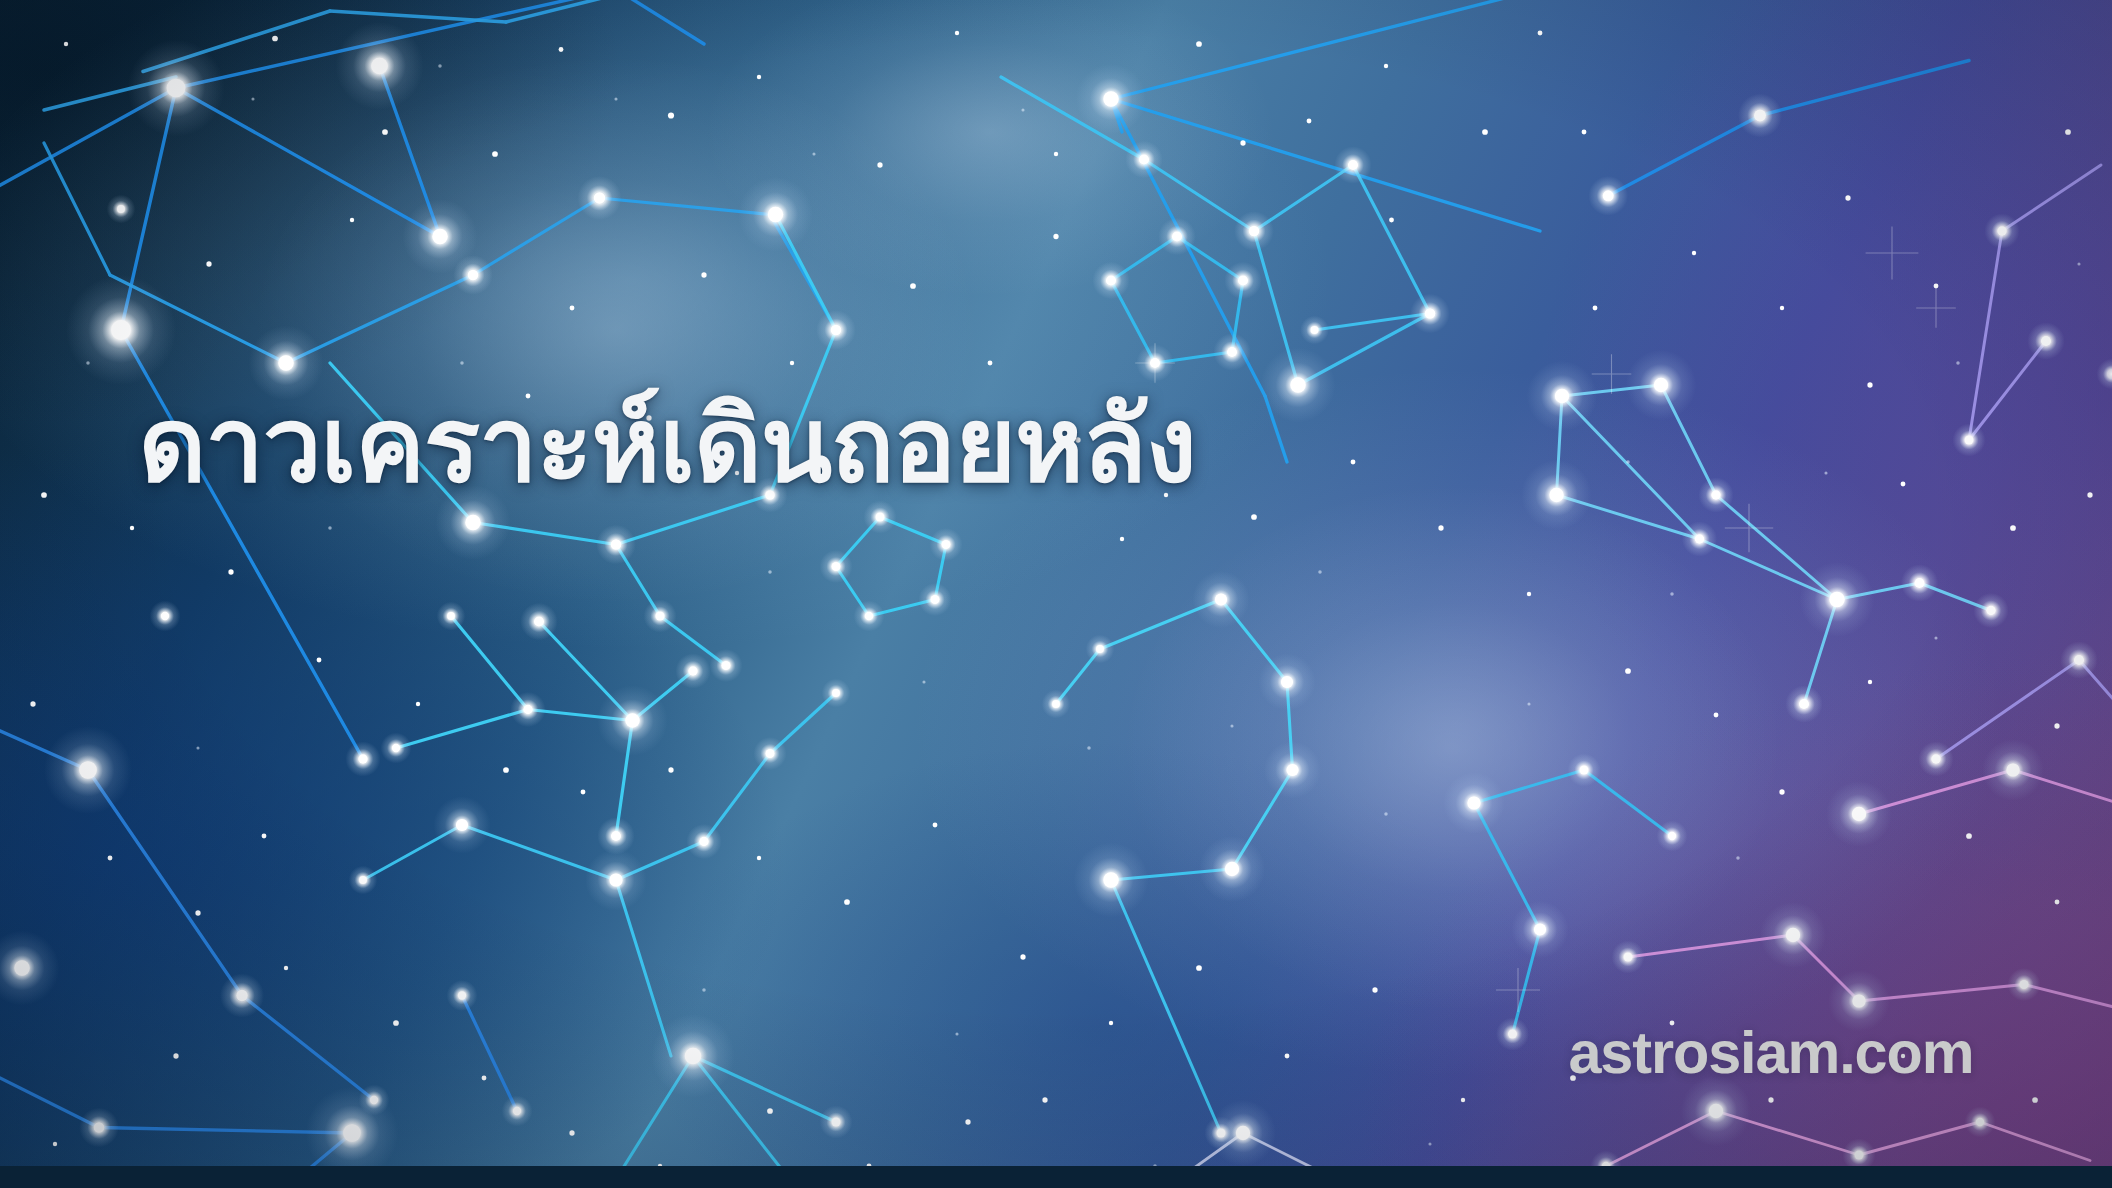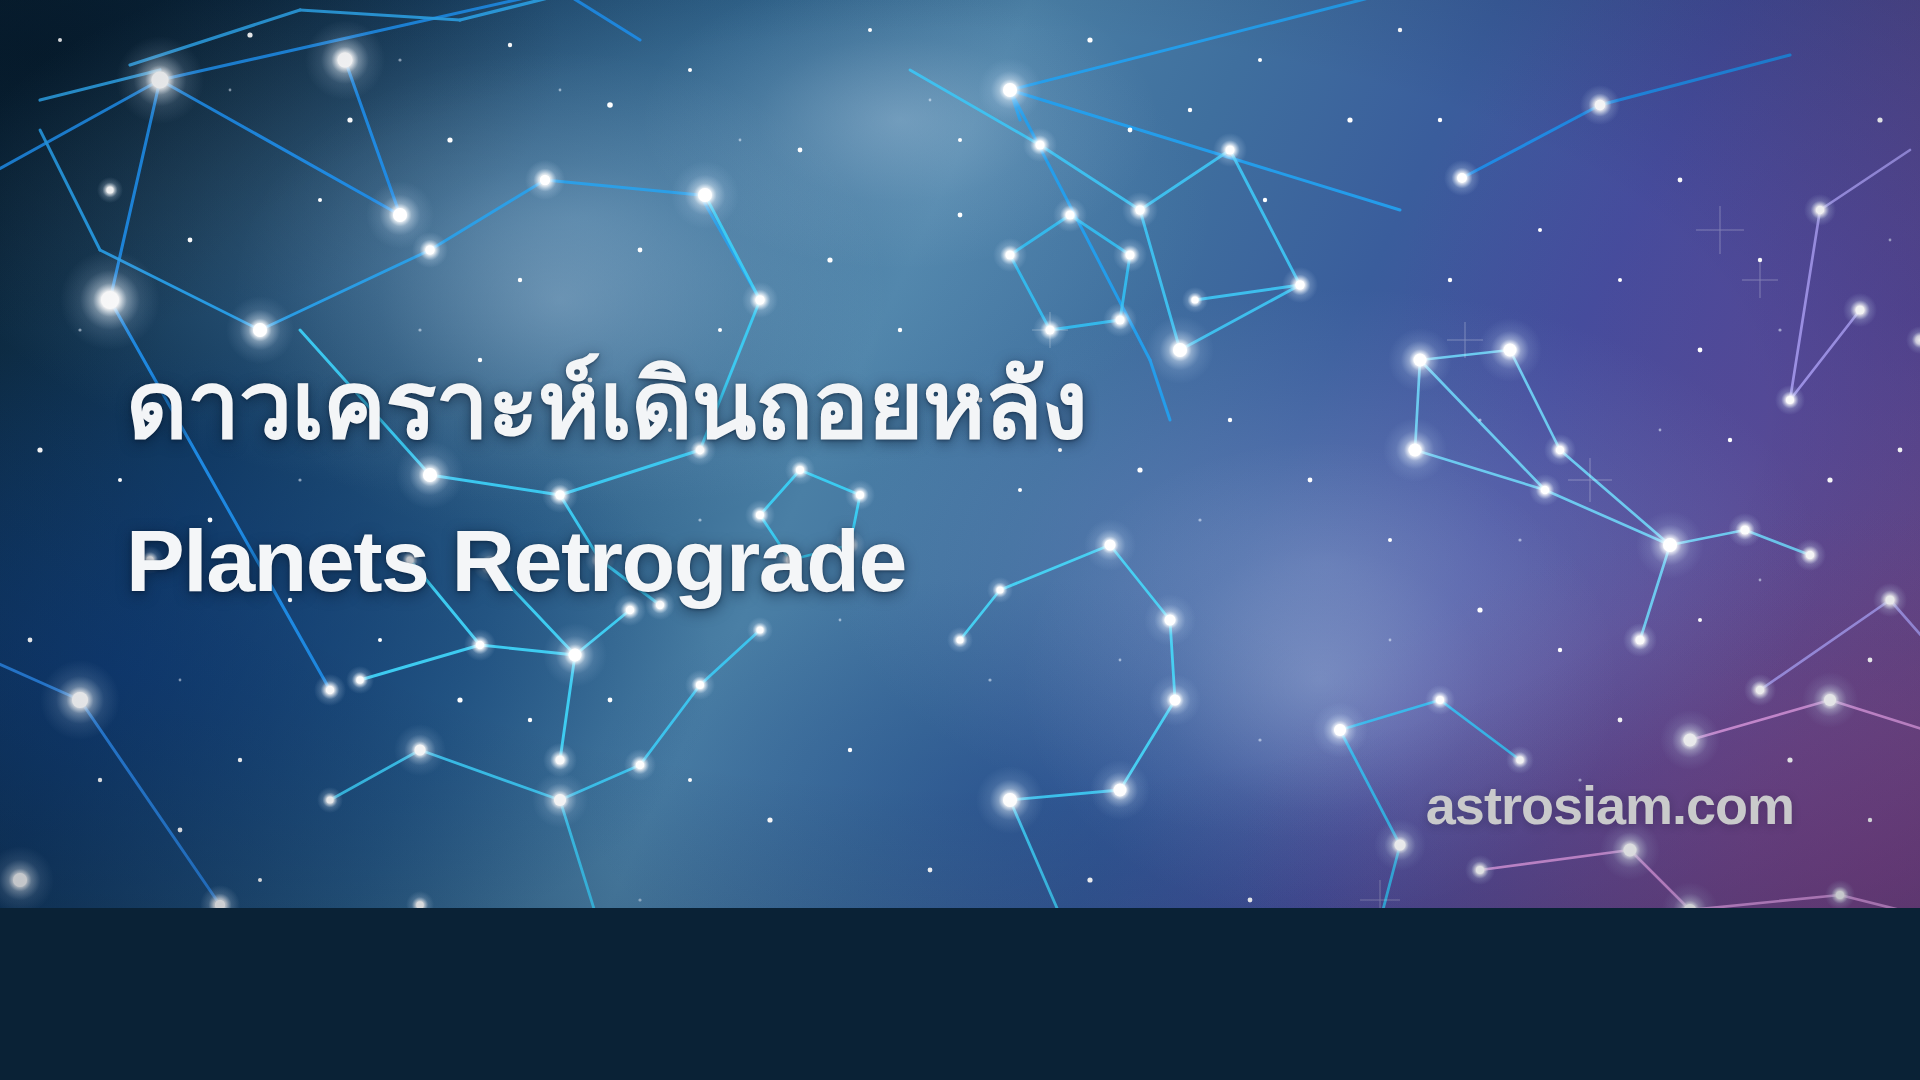--- a/index.html
+++ b/index.html
@@ -1,21 +1,21 @@
 <!DOCTYPE html>
 <html><head>
 <meta charset="utf-8">
 <style>
   * { margin:0; padding:0; box-sizing:border-box; }
   html,body { width:1920px; height:1080px; overflow:hidden; background:#0a2236; }
   body { font-family:"Liberation Sans", sans-serif; }
 
   #stage {
     position:relative;
-    width:1920px; height:908px;
+    width:1920px; height:1060px;
     overflow:hidden;
     padding-left:12px;
   }
 
   
   .bg-base {
     position:absolute; inset:0;
     background:
       linear-gradient(115deg,
         #0b2537 0%,
@@ -640,18 +640,17 @@
         <path d="M1050 330 l0 -18 M1050 330 l0 18 M1050 330 l-18 0 M1050 330 l18 0"></path>
         <path d="M1465 340 l0 -18 M1465 340 l0 18 M1465 340 l-18 0 M1465 340 l18 0"></path>
       </g>
     </g>
   </svg>
 
   <div class="bg-vignette"></div>
 
   <div class="title-block">
     <div class="headline-th">ดาวเคราะห์เดินถอยหลัง</div>
-    <div class="headline-en">Planets Retrograde</div>
   </div>
 
   <div class="watermark">astrosiam.com</div>
 
 </div>
 
 </body></html>

